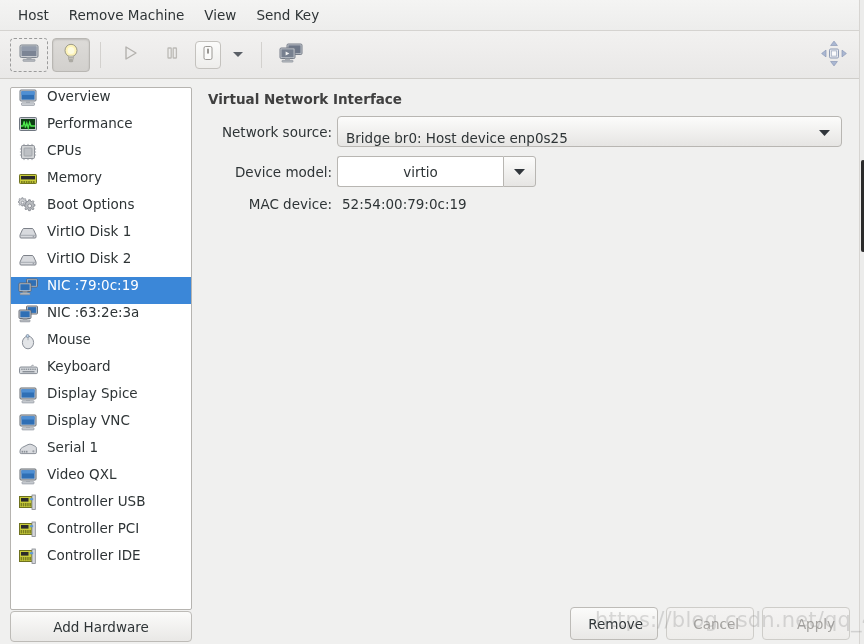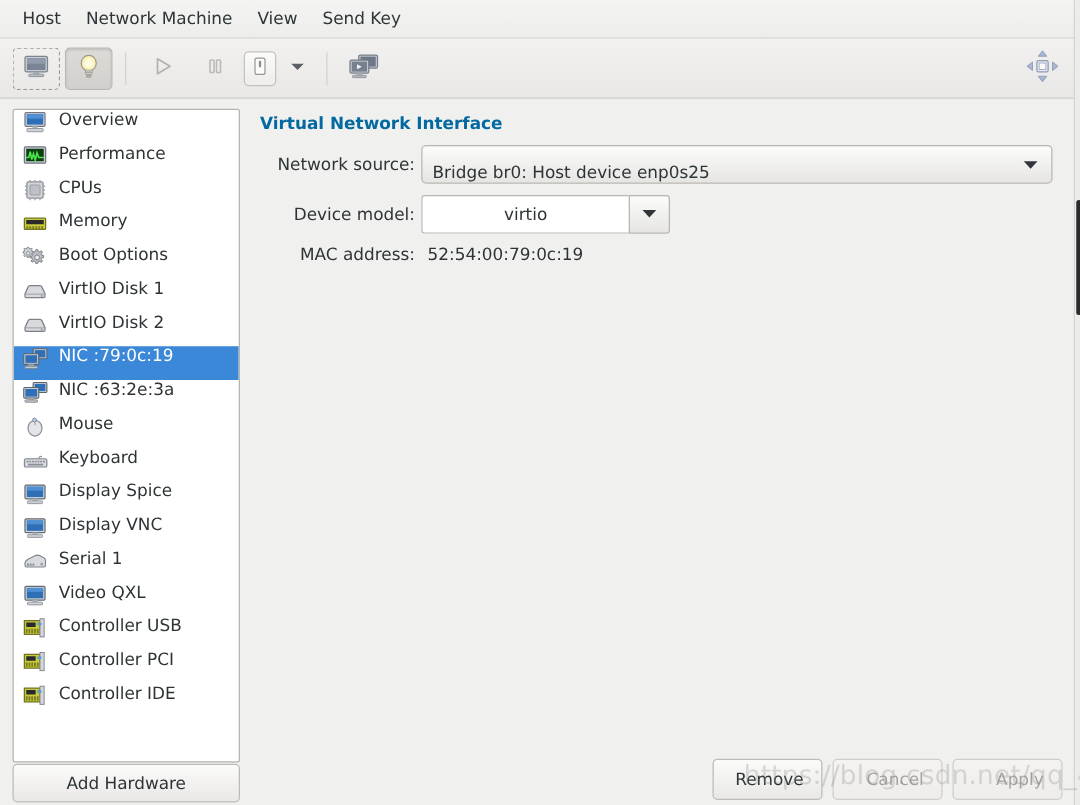--- a/index.html
+++ b/index.html
@@ -145,21 +145,21 @@
     position: absolute;
     left: 200px; top: 0px;
     width: 655px;
     height: 515px;
   }
   .detail-title {
     position: absolute;
     left: 8px; top: 11px;
     font-size: 13.5px;
     font-weight: bold;
-    color: #0369a1;
+    color: #404040;
   }
   .frow {
     position: absolute;
     display: flex;
     align-items: center;
   }
   .flabel {
     font-size: 13.5px;
     color: #2e3436;
     text-align: right;
@@ -260,21 +260,21 @@
     letter-spacing: 0.2px;
     font-family: "DejaVu Sans", "Liberation Sans", sans-serif;
     pointer-events: none;
   }
 </style>
 </head>
 <body>
 
 <div class="menubar">
   <div class="menuitem">Host</div>
-  <div class="menuitem">Network Machine</div>
+  <div class="menuitem">Remove Machine</div>
   <div class="menuitem">View</div>
   <div class="menuitem">Send Key</div>
 </div>
 
 <div class="toolbar">
 
   <div class="tbtn focusdash">
     <span>
       <svg width="22" height="20" viewBox="0 0 22 20">
         <rect x="2" y="2" width="18" height="12.5" rx="1.5" fill="#c9ccd1" stroke="#7d848e" stroke-width="1"></rect>
@@ -674,21 +674,21 @@
           <span>
             <svg width="13" height="9" viewBox="0 0 13 9">
                 <path d="M1 2 L12 2 L6.5 8 Z" fill="#31363b"></path>
               </svg>
           </span>
         </div>
       </div>
     </div>
 
     <div class="frow" style="left:0px; top:116px;">
-      <div class="flabel" style="width:132px;">MAC address:</div>
+      <div class="flabel" style="width:132px;">MAC device:</div>
       <div class="mac-value" style="margin-left:10px;">52:54:00:79:0c:19</div>
     </div>
 
   </div>
 
   <div>
     <div class="btn" style="left:570px; top:527px; width:88px;">
       <span>Remove</span>
     </div>
     <div class="btn disabled" style="left:666px; top:527px; width:88px;">

